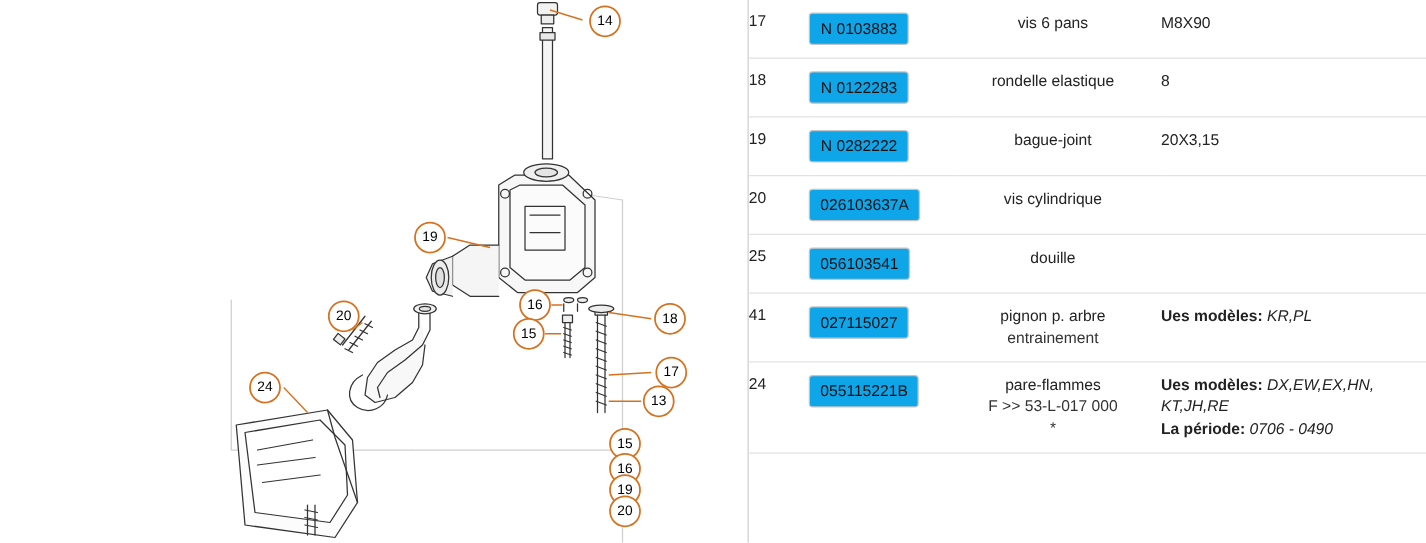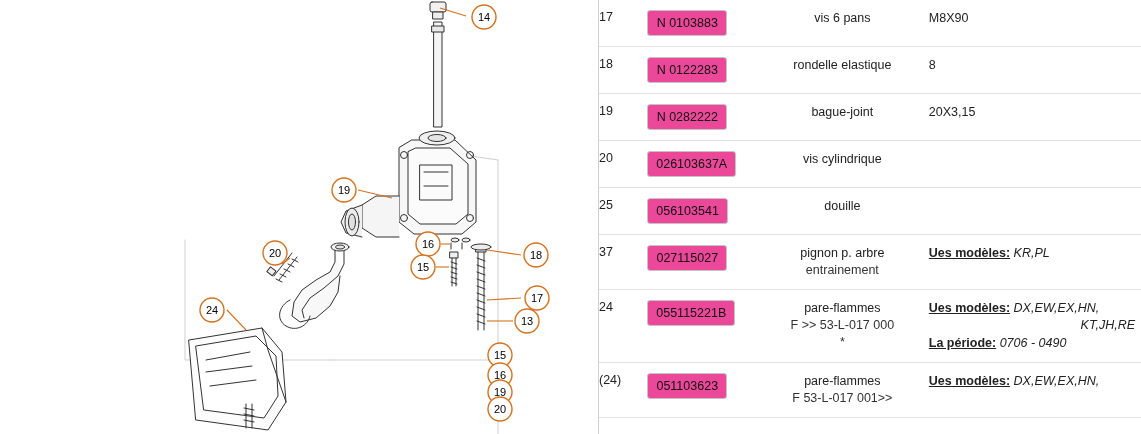--- a/index.html
+++ b/index.html
@@ -80,38 +80,36 @@
     text-align: center;
   }
   td.c-note {
     width: 205px;
     line-height: 1.4;
   }
   .refbox {
     display: inline-block;
     border: 1px solid #c4c4c4;
     border-radius: 3px;
-    background: #ec4899;
+    background: #0ea5e9;
     padding: 5px 8px;
     font-size: 12.5px;
     color: #111;
     min-width: 80px;
     text-align: center;
     box-sizing: border-box;
   }
   .note-line {
     display: block;
   }
   .note-strong {
     font-weight: bold;
-    text-decoration: underline;
   }
   .note-italic {
     font-style: italic;
-    text-align: right;
   }
   .desc-sub {
     display: block;
     color: #333;
   }
 </style>
 </head>
 <body>
 
 <div class="page">
@@ -336,21 +334,21 @@
           </td>
           <td class="c-desc">
             <span>douille</span>
           </td>
           <td class="c-note">
             <span class="note-line"></span>
           </td>
         </tr>
 
         <tr>
-          <td class="c-pos">37</td>
+          <td class="c-pos">41</td>
           <td class="c-ref">
             <span class="refbox">027115027</span>
           </td>
           <td class="c-desc">
             <span>pignon p. arbre</span>
             <span class="desc-sub">entrainement</span>
           </td>
           <td class="c-note">
             <span class="note-line">
               <span class="note-strong">Ues modèles:</span>
@@ -375,34 +373,18 @@
               <span class="note-italic">DX,EW,EX,HN,</span>
             </span>
             <span class="note-line note-italic">KT,JH,RE</span>
             <span class="note-line">
               <span class="note-strong">La période:</span>
               <span class="note-italic">0706 - 0490</span>
             </span>
           </td>
         </tr>
 
-        <tr>
-          <td class="c-pos">(24)</td>
-          <td class="c-ref">
-            <span class="refbox">051103623</span>
-          </td>
-          <td class="c-desc">
-            <span>pare-flammes</span>
-            <span class="desc-sub">F 53-L-017 001&gt;&gt;</span>
-          </td>
-          <td class="c-note">
-            <span class="note-line">
-              <span class="note-strong">Ues modèles:</span>
-              <span class="note-italic">DX,EW,EX,HN,</span>
-            </span>
-          </td>
-        </tr>
 
       </tbody>
     </table>
   </div>
 
 </div>
 
 </body></html>

